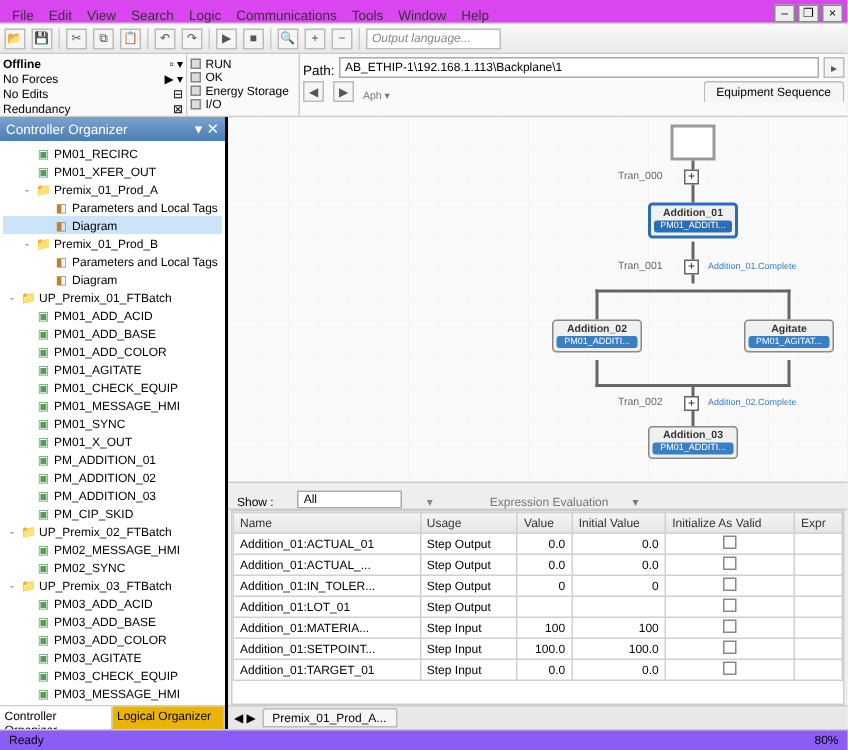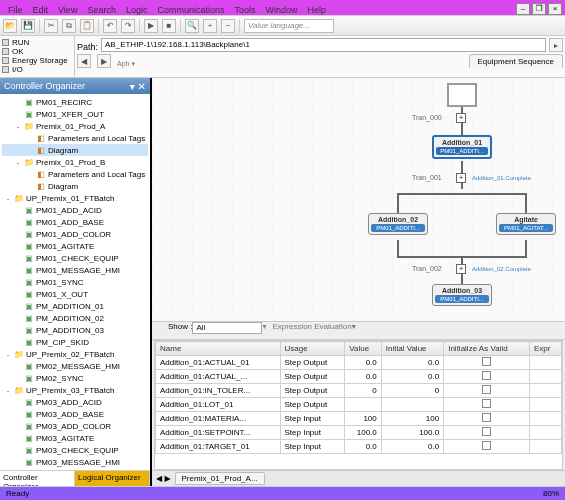--- a/index.html
+++ b/index.html
@@ -45,21 +45,21 @@
   .step.sel { border:2px solid #2a6fb5; }
   .step .caption { font-weight:bold; color:#333; }
   .step .cmd { background:#3a7ec4; color:#fff; font-size:6px; padding:1px; margin-top:1px; border-radius:2px; overflow:hidden; }
   .step.sel .cmd { background:#2a6fb5; }
   .start-step { position:absolute; width:30px; height:24px; border:2px solid #999; background:#fff; left:295px; top:5px; }
   .tran-label { position:absolute; font-size:7px; color:#666; }
   .completed { position:absolute; font-size:6px; color:#3a7ec4; }
   .conn { position:absolute; background:#666; }
   .plus { position:absolute; width:10px; height:10px; border:1px solid #666; background:#fff; font-size:8px; text-align:center; line-height:8px; color:#333; }
   .grid-area { height:148px; display:flex; flex-direction:column; background:#eee; }
-  .grid-tools { height:18px; display:flex; align-items:flex-start; gap:0; padding:0 16px; border-bottom:1px solid #ccc; font-size:8px; }
+  .grid-tools { height:18px; display:flex; align-items:flex-end; gap:16px; padding:0 6px; border-bottom:1px solid #ccc; font-size:8px; }
   .grid-sel { width:70px; height:12px; border:1px solid #aaa; background:#fff; padding:0 3px; line-height:10px; }
   .grid { flex:1; overflow:auto; border:1px solid #ccc; margin:0 2px; background:#fff; }
   table { border-collapse:collapse; width:100%; font-size:8px; }
   th,td { border:1px solid #d0d0d0; padding:1px 4px; text-align:left; height:14px; background:#fff; }
   th { background:linear-gradient(#f5f5f5,#e5e5e5); font-weight:normal; color:#333; }
   td.r { text-align:right; }
   .chk { display:inline-block; width:9px; height:9px; border:1px solid #888; background:#fff; }
   .bottom-tabs { height:16px; border-top:1px solid #ccc; display:flex; align-items:center; font-size:8px; padding-left:4px; gap:4px; background:#e8e8e8; }
   .btab { padding:1px 6px; background:#f5f5f5; border:1px solid #bbb; border-radius:2px 2px 0 0; }
   .statusbar { height:14px; background:#8b5cf6; border-top:1px solid #ccc; display:flex; align-items:center; justify-content:space-between; padding:0 6px; font-size:8px; }
@@ -95,24 +95,42 @@
   <div class="tbtn">↶</div>
   <div class="tbtn">↷</div>
   <div class="sep"></div>
   <div class="tbtn">▶</div>
   <div class="tbtn">■</div>
   <div class="sep"></div>
   <div class="tbtn">🔍</div>
   <div class="tbtn">+</div>
   <div class="tbtn">−</div>
   <div class="sep"></div>
-  <div class="langsel">Value language...</div>
+  <div class="langsel">Output language...</div>
 </div>
 
 <div class="toprow">
+  <div class="status-pane">
+    <div class="status-line">
+        <b>Offline</b>
+        <span>▫ ▾</span>
+      </div>
+    <div class="status-line">
+        <span>No Forces</span>
+        <span>▶ ▾</span>
+      </div>
+    <div class="status-line">
+        <span>No Edits</span>
+        <span>⊟</span>
+      </div>
+    <div class="status-line">
+        <span>Redundancy</span>
+        <span>⊠</span>
+      </div>
+  </div>
   <div class="run-pane">
     <div class="run-line">
         <span class="run-sq"></span>
         <span>RUN</span>
       </div>
     <div class="run-line">
         <span class="run-sq"></span>
         <span>OK</span>
       </div>
     <div class="run-line">
@@ -353,21 +371,21 @@
         <div class="caption">Addition_03</div>
         <div class="cmd">PM01_ADDITI...</div>
       </div>
     </div>
 
     <div class="grid-area">
       <div class="grid-tools">
         <span>Show :</span>
         <div class="grid-sel">All</div>
         <span style="color:#888">▾</span>
-        <span style="color:#777;margin-left:6px">Expression Evaluation </span>
+        <span style="color:#777;margin-left:22px">Expression Evaluation </span>
           <span style="color:#777">▾</span>
       </div>
       <div class="grid">
         <table>
           <thead>
               <tr id="gridhead">
                 <th>Name</th>
                 <th>Usage</th>
                 <th>Value</th>
                 <th>Initial Value</th>

